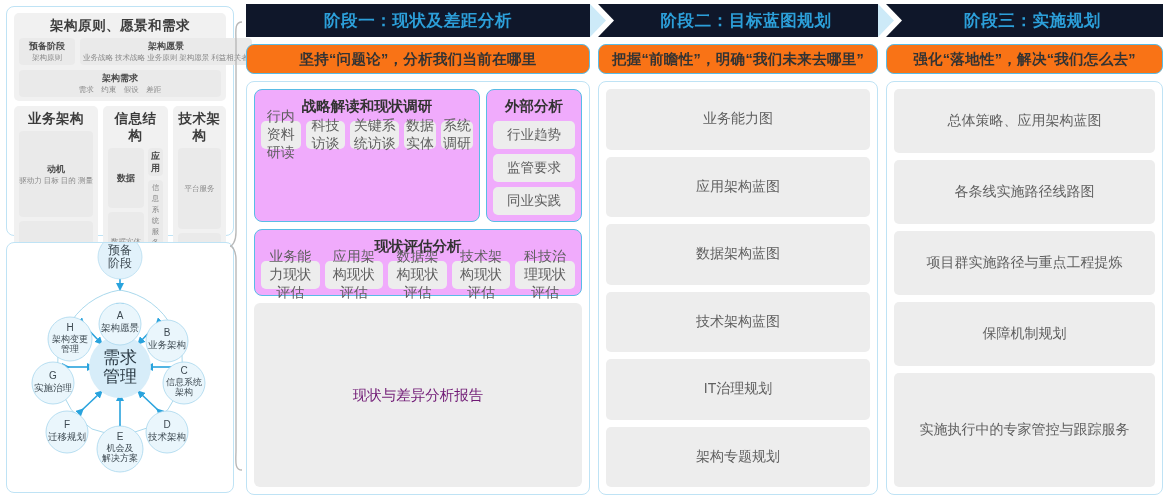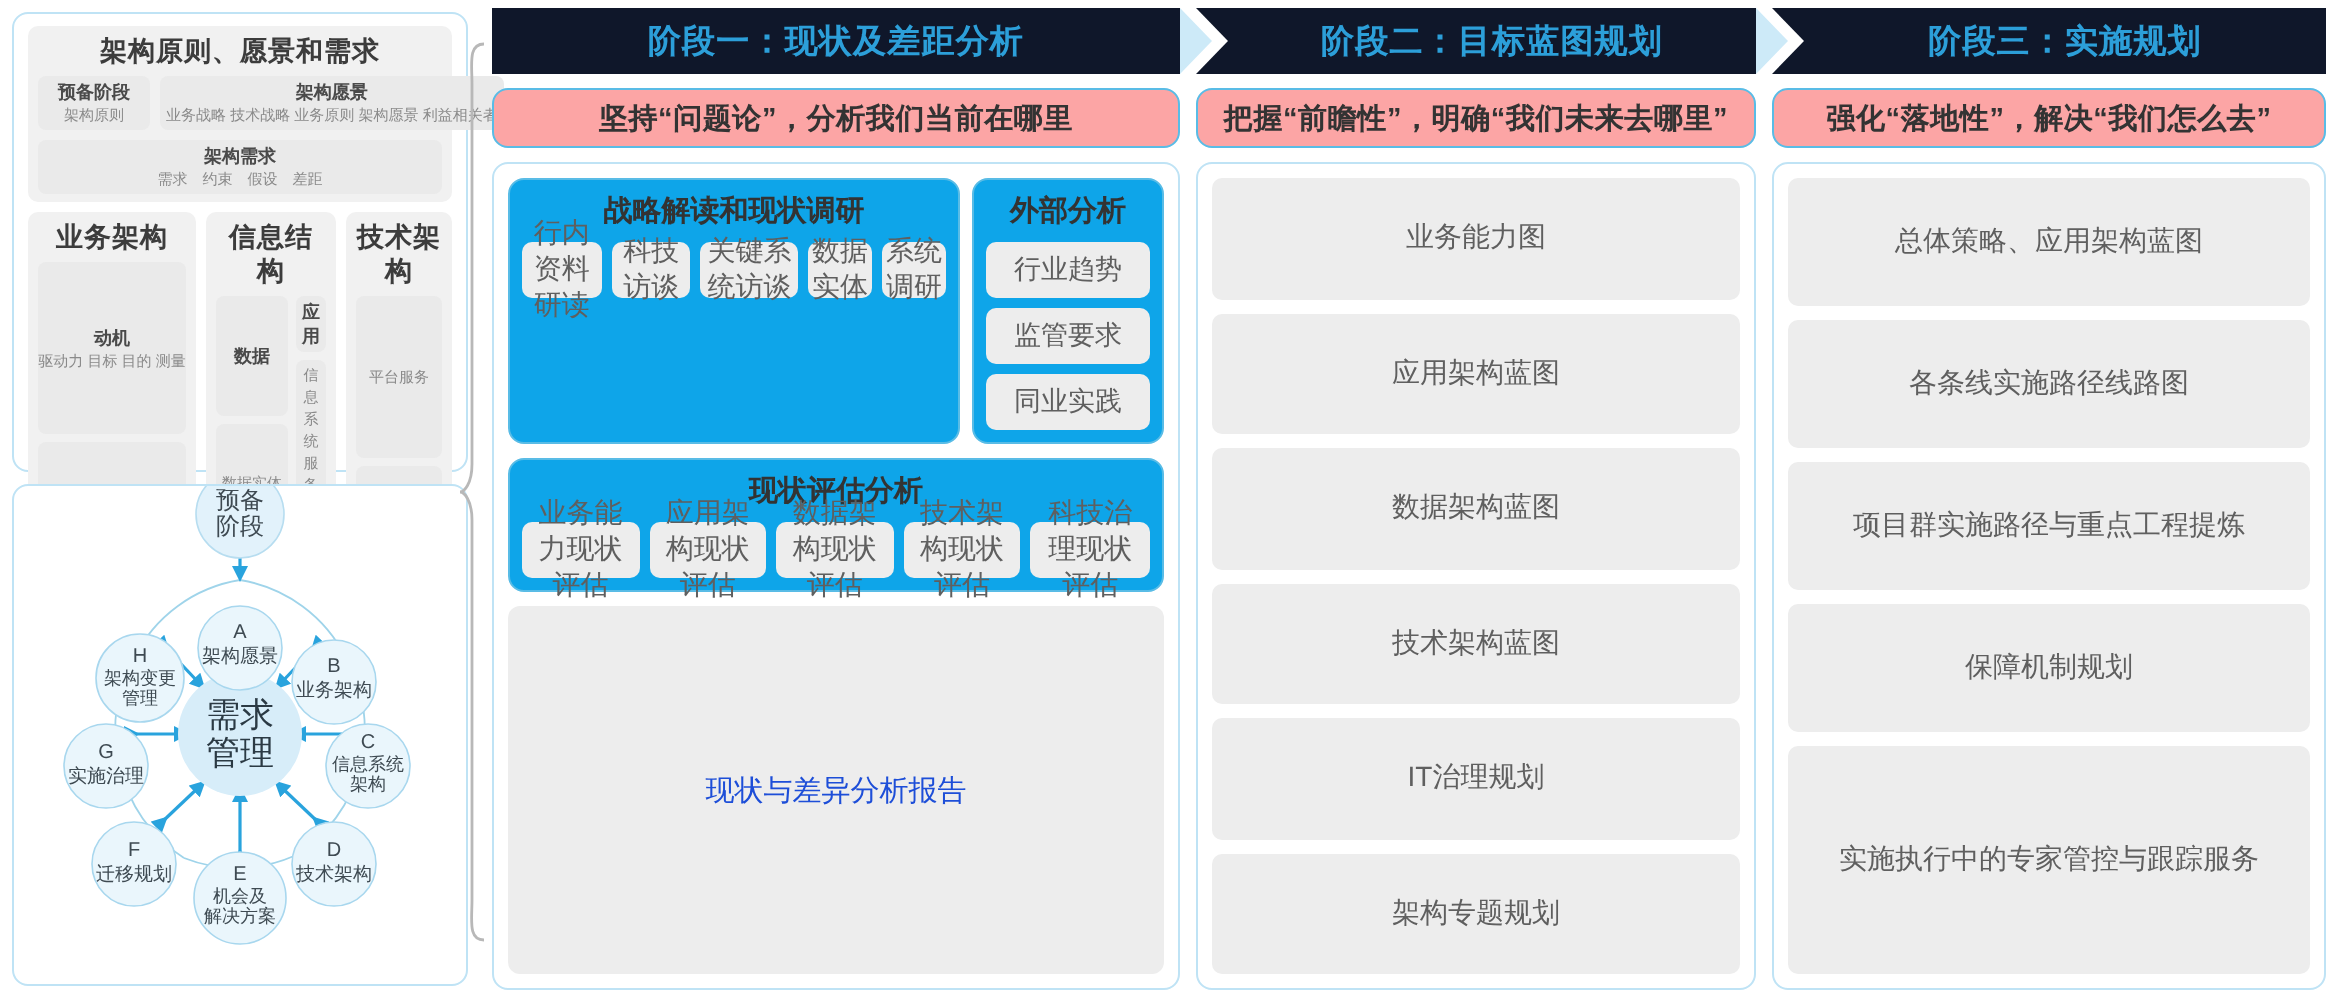--- a/index.html
+++ b/index.html
@@ -97,36 +97,36 @@
   .banner::after {
     content: ""; position: absolute; right: -16px; top: 0;
     width: 16px; height: 33px; background: #cdeaf8; z-index: 2;
     clip-path: polygon(0 0, 100% 50%, 0 100%);
   }
   .banner.last::after { display: none; }
 
   .subtitle {
     margin-top: 7px; height: 30px;
     border: 1.4px solid #59bce6; border-radius: 8px;
-    background: #fca5a5;
+    background: #f97316;
     display: flex; align-items: center; justify-content: center;
     font-weight: bold; font-size: 14.5px; color: #333333;
     letter-spacing: .3px;
   }
 
   .body {
     margin-top: 7px; flex: 1;
     border: 1px solid #bfe3f5; border-radius: 8px;
     background: #ffffff; padding: 7px;
     display: flex; flex-direction: column; gap: 7px;
   }
 
   .inner {
     border: 1.3px solid #59bce6; border-radius: 8px;
-    padding: 6px; background: #0ea5e9;
+    padding: 6px; background: #f0abfc;
   }
   .inner-title {
     text-align: center; font-weight: bold; font-size: 14.5px;
     color: #333333; line-height: 20px; margin-bottom: 5px;
   }
   .chip {
     background: #ededed; border-radius: 5px;
     display: flex; align-items: center; justify-content: center;
     color: #5f5f5f; font-size: 14px; text-align: center;
     padding: 4px 2px;
@@ -137,21 +137,21 @@
 
   .s1-wrap { display: flex; gap: 6px; }
   .s1-left { flex: 1; }
   .s1-right { width: 96px; }
   .s1-right .chip { height: 28px; font-size: 13.5px; }
   .s1-right .stackv { display: flex; flex-direction: column; gap: 5px; }
 
   .report {
     flex: 1; background: #ededed; border-radius: 6px;
     display: flex; align-items: center; justify-content: center;
-    color: #1d4ed8; font-size: 14.5px; min-height: 62px; font-family: Liberation Serif, serif;
+    color: #701a75; font-size: 14.5px; min-height: 62px; font-family: Liberation Serif, serif;
   }
 
   .list { display: flex; flex-direction: column; gap: 7px; flex: 1; }
   .list > .chip { flex: 1; font-size: 14px; }
   .list > .chip.tall { flex: 1.9; }
 </style>
 </head>
 <body>
 
 <div id="root">

